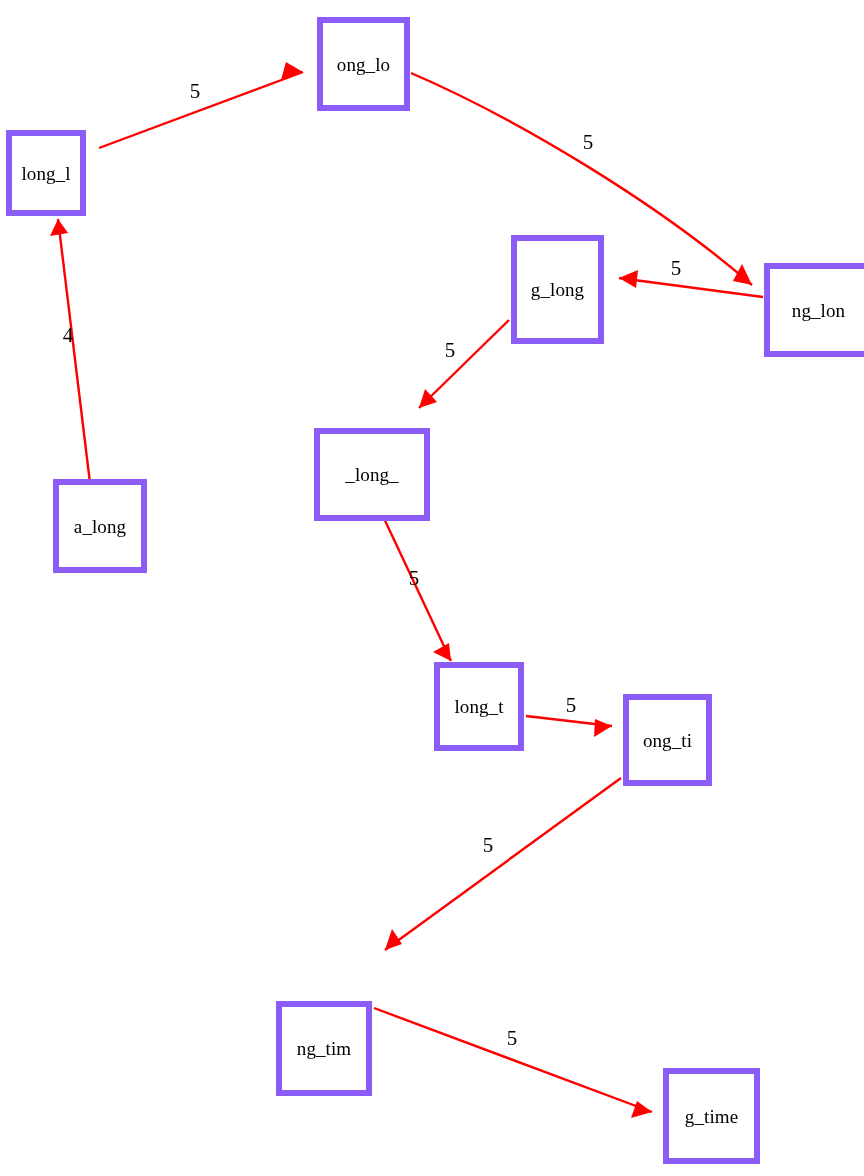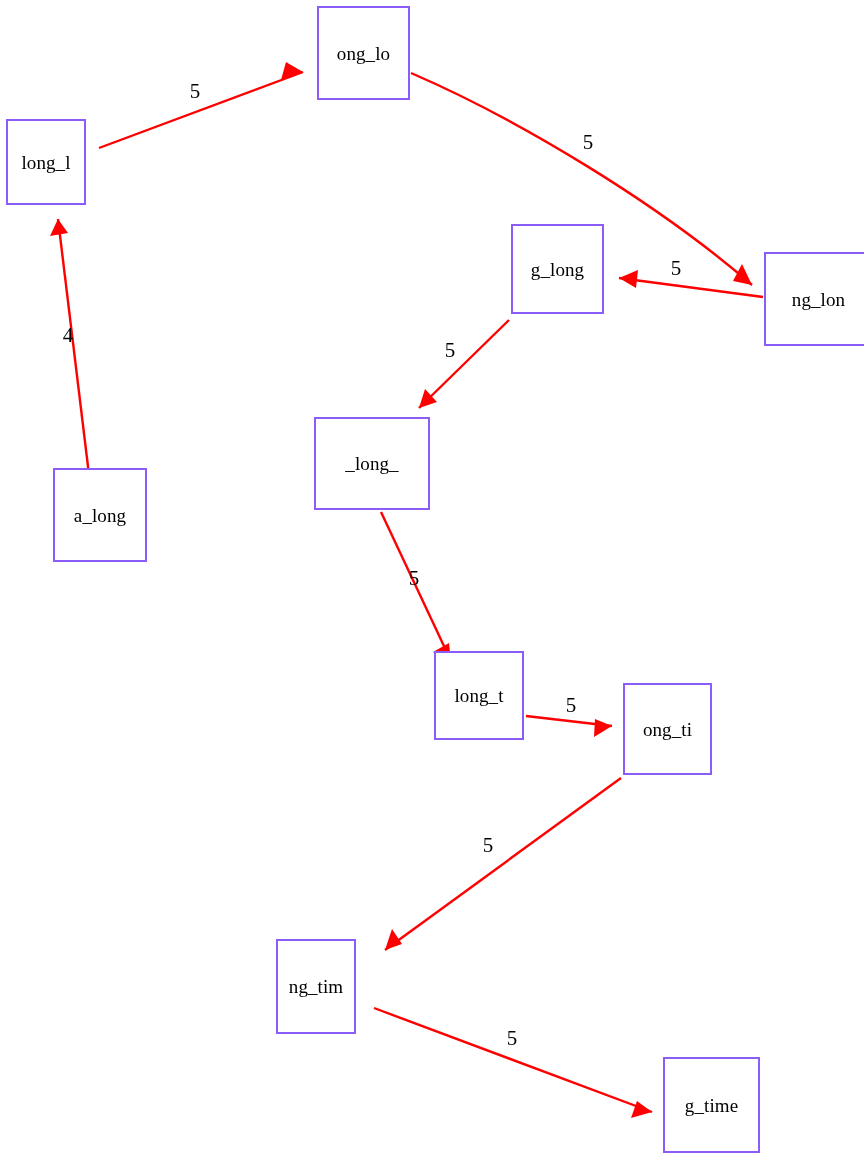--- a/index.html
+++ b/index.html
@@ -21,24 +21,25 @@
     position: absolute;
     left: 0;
     top: 0;
     width: 864px;
     height: 1176px;
   }
   .node-box {
     position: absolute;
     box-sizing: border-box;
     background: #ffffff;
-    border: 2px solid #8b5cf6;
+    border: 6px solid #8b5cf6;
     display: flex;
     align-items: center;
     justify-content: center;
+    margin-top: 11px;
   }
   .node-label {
     font-family: "Liberation Serif", "DejaVu Serif", serif;
     font-size: 19px;
     color: #000000;
     line-height: 1;
     white-space: nowrap;
     letter-spacing: 0.1px;
   }
   .edge-line {
@@ -88,36 +89,36 @@
   <div id="nodes-layer">
       <div class="node-box" style="left: 317px; top: 6px; width: 93px; height: 94px;">
         <span class="node-label">ong_lo</span>
       </div>
       <div class="node-box" style="left: 6px; top: 119px; width: 80px; height: 86px;">
         <span class="node-label">long_l</span>
       </div>
       <div class="node-box" style="left: 764px; top: 252px; width: 109px; height: 94px;">
         <span class="node-label">ng_lon</span>
       </div>
-      <div class="node-box" style="left: 511px; top: 224px; width: 93px; height: 90px; align-items: center;">
+      <div class="node-box" style="left: 511px; top: 224px; width: 93px; height: 109px; align-items: center;">
         <span class="node-label">g_long</span>
       </div>
       <div class="node-box" style="left: 314px; top: 417px; width: 116px; height: 93px;">
         <span class="node-label">_long_</span>
       </div>
       <div class="node-box" style="left: 53px; top: 468px; width: 94px; height: 94px;">
         <span class="node-label">a_long</span>
       </div>
       <div class="node-box" style="left: 434px; top: 651px; width: 90px; height: 89px;">
         <span class="node-label">long_t</span>
       </div>
       <div class="node-box" style="left: 623px; top: 683px; width: 89px; height: 92px;">
         <span class="node-label">ong_ti</span>
       </div>
-      <div class="node-box" style="left: 276px; top: 939px; width: 80px; height: 95px;">
+      <div class="node-box" style="left: 276px; top: 990px; width: 96px; height: 95px;">
         <span class="node-label">ng_tim</span>
       </div>
       <div class="node-box" style="left: 663px; top: 1057px; width: 97px; height: 96px;">
         <span class="node-label">g_time</span>
       </div>
     </div>
 
   <div id="edge-labels-layer">
       <div class="edge-label" style="left: 195px; top: 91px;">5</div>
       <div class="edge-label" style="left: 588px; top: 142px;">5</div>

